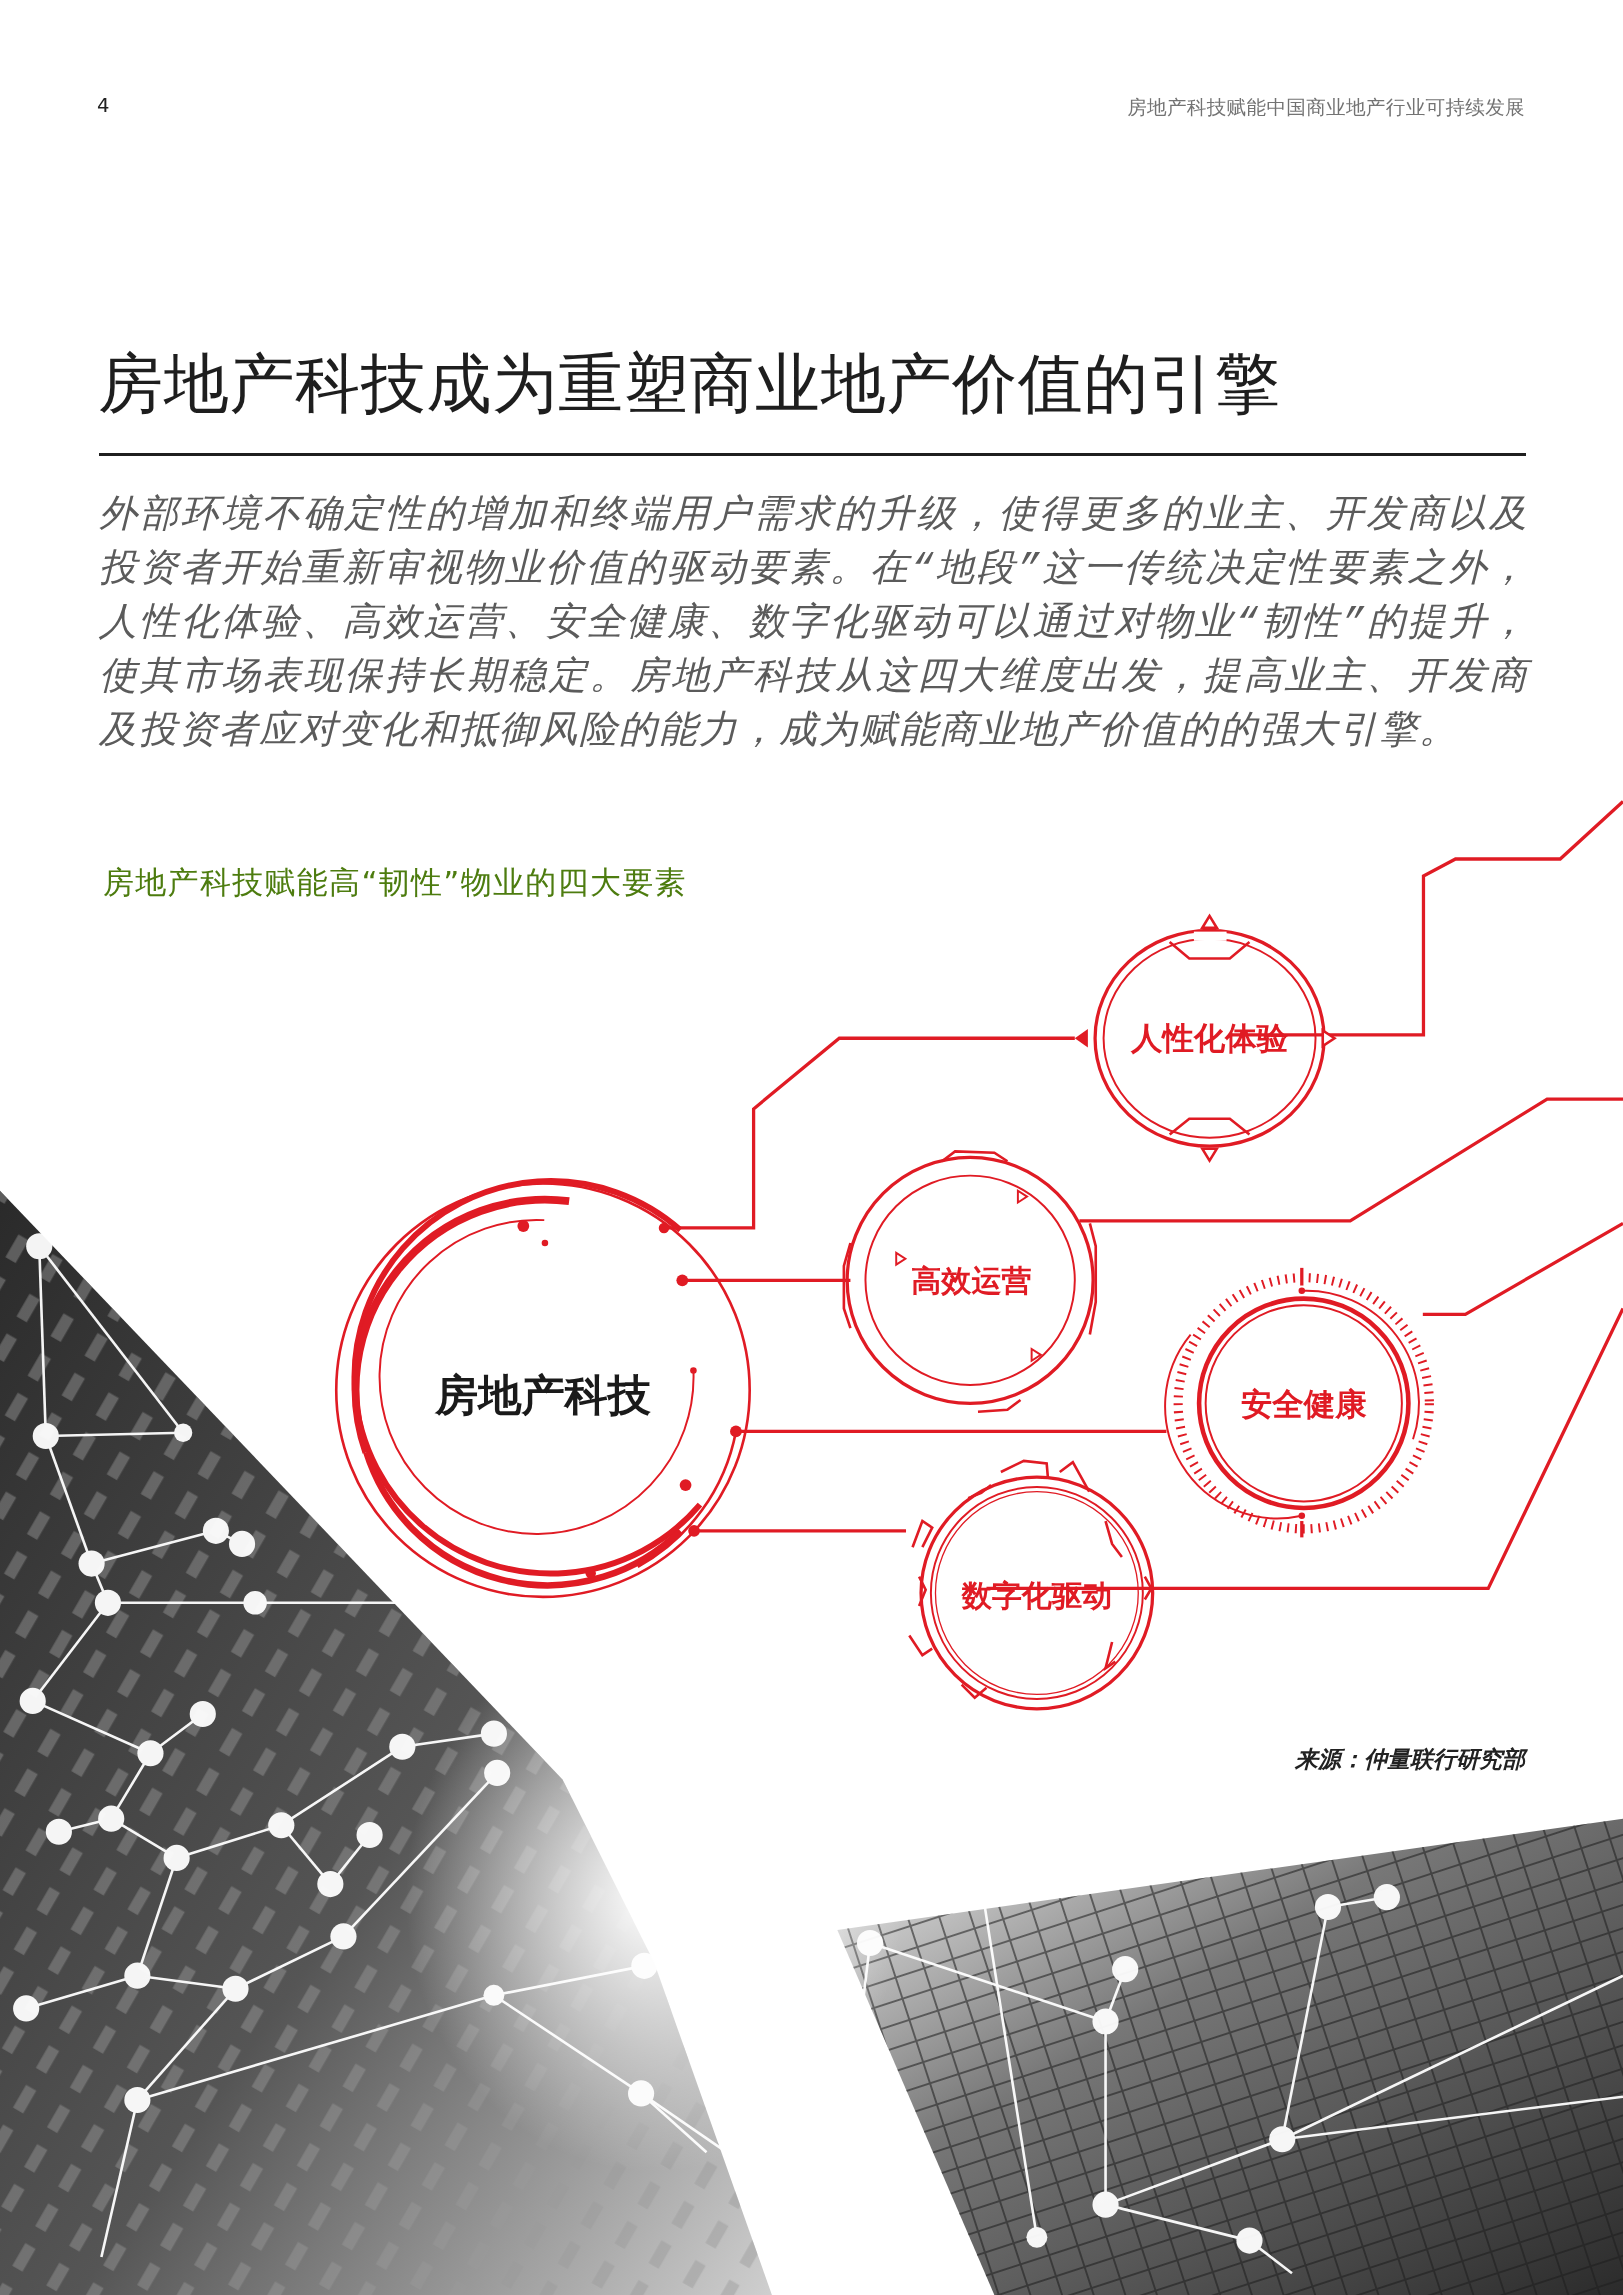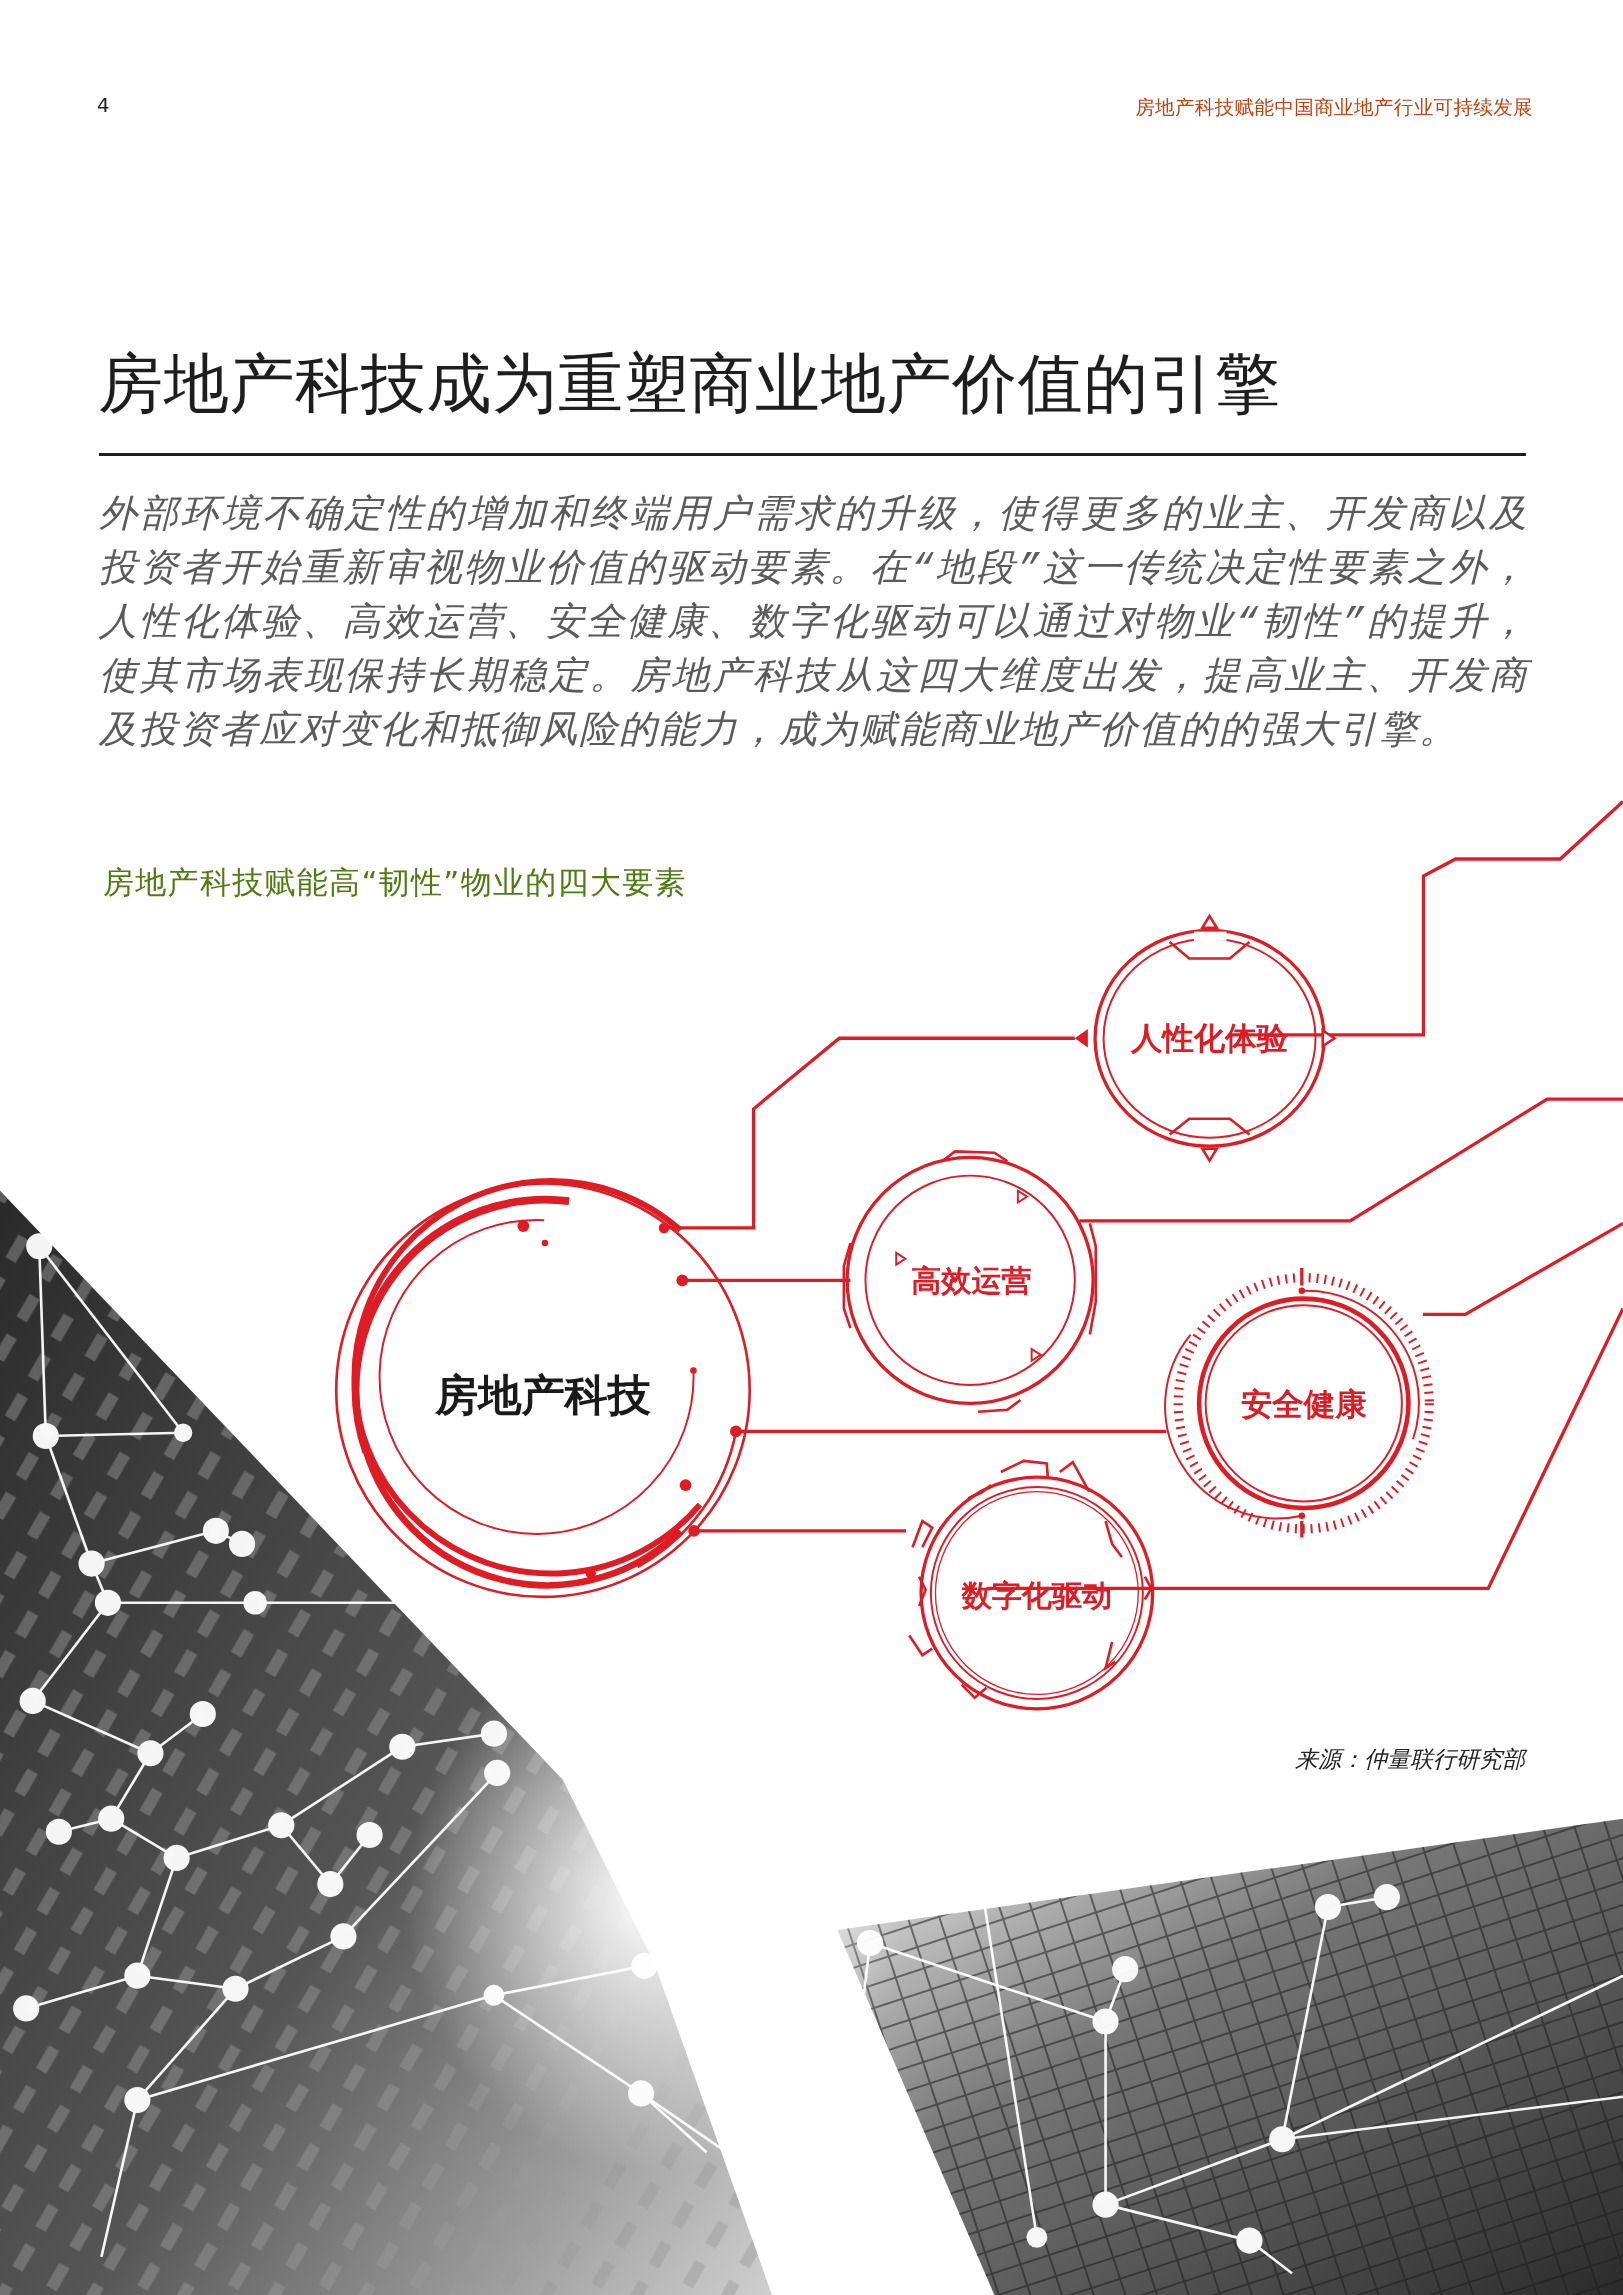--- a/index.html
+++ b/index.html
@@ -1,24 +1,24 @@
 <!DOCTYPE html>
 <html style="font-size:10.5px"><head>
 <meta charset="utf-8">
 <style>
   html, body { margin: 0; padding: 0; background: #ffffff; }
   body { width: 1623px; height: 2295px; position: relative; overflow: hidden; font-family: "DejaVu Sans", "Liberation Sans", sans-serif; color: #1a1a1a; }
   .abs { position: absolute; }
   .page-number { left: 97px; top: 94px; font-size: 19.6px; color: #222; }
-  .running-header { right: 90px; top: 94px; font-size: 19.6px; color: #c2410c; letter-spacing: 0.3px; }
+  .running-header { right: 98px; top: 94px; font-size: 19.6px; color: #737373; letter-spacing: 0.3px; }
   .page-title { left: 98px; top: 340px; font-size: 65px; font-weight: 400; color: #1e1e1e; letter-spacing: 0.7px; white-space: nowrap; }
   .title-rule { left: 99px; top: 453px; width: 1427px; height: 2.6px; background: #1f1f1f; }
   .intro { left: 99px; top: 489px; width: 1430px; font-size: 38px; line-height: 54px; color: #5b5b5b; font-style: italic; font-family: Liberation Mono, monospace; text-align: justify; letter-spacing: 2px; }
   .figure-caption { left: 103px; top: 862px; font-size: 31px; color: #4d7c0f; letter-spacing: 1.3px; }
-  .source { right: 98px; top: 1744px; font-size: 23px; color: #222; font-style: italic; font-family: "DejaVu Serif", "Liberation Serif", serif; }
+  .source { right: 98px; top: 1744px; font-size: 23px; color: #222; font-style: italic; font-family: "DejaVu Serif", "Liberation Serif", serif; font-weight: bold; }
   svg.diagram { position: absolute; left: 0; top: 0; }
 </style>
 </head>
 <body>
 
 <div class="abs page-number">4</div>
 <div class="abs running-header">房地产科技赋能中国商业地产行业可持续发展</div>
 
 <div class="abs page-title">房地产科技成为重塑商业地产价值的引擎</div>
 <div class="abs title-rule"></div>

